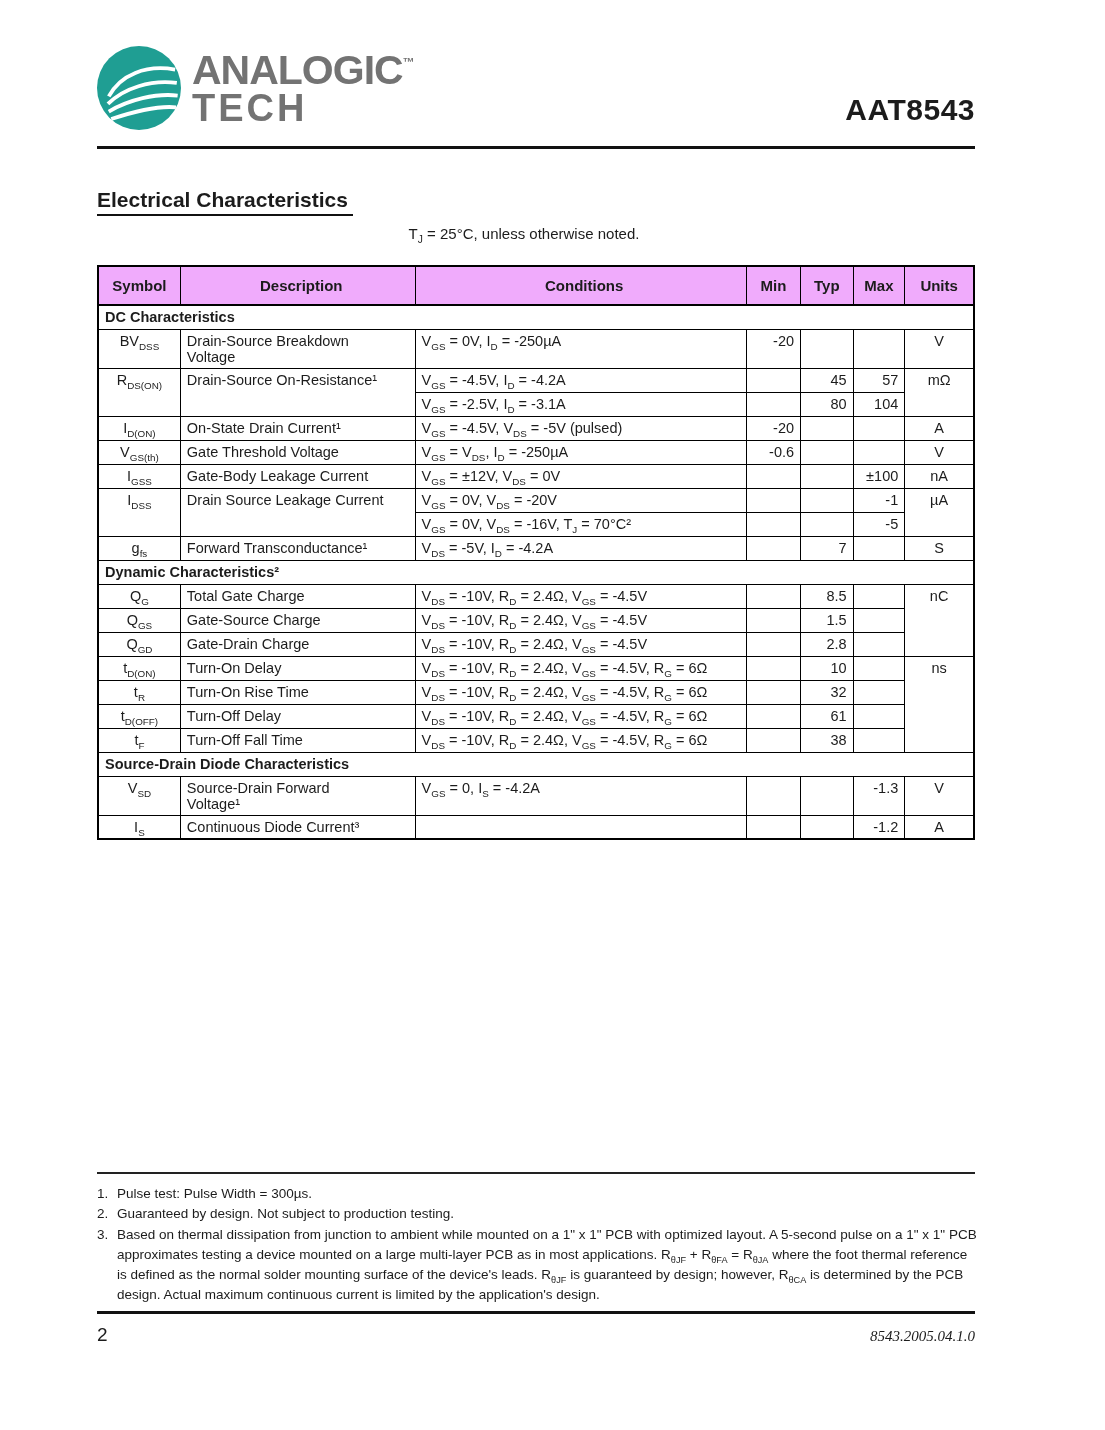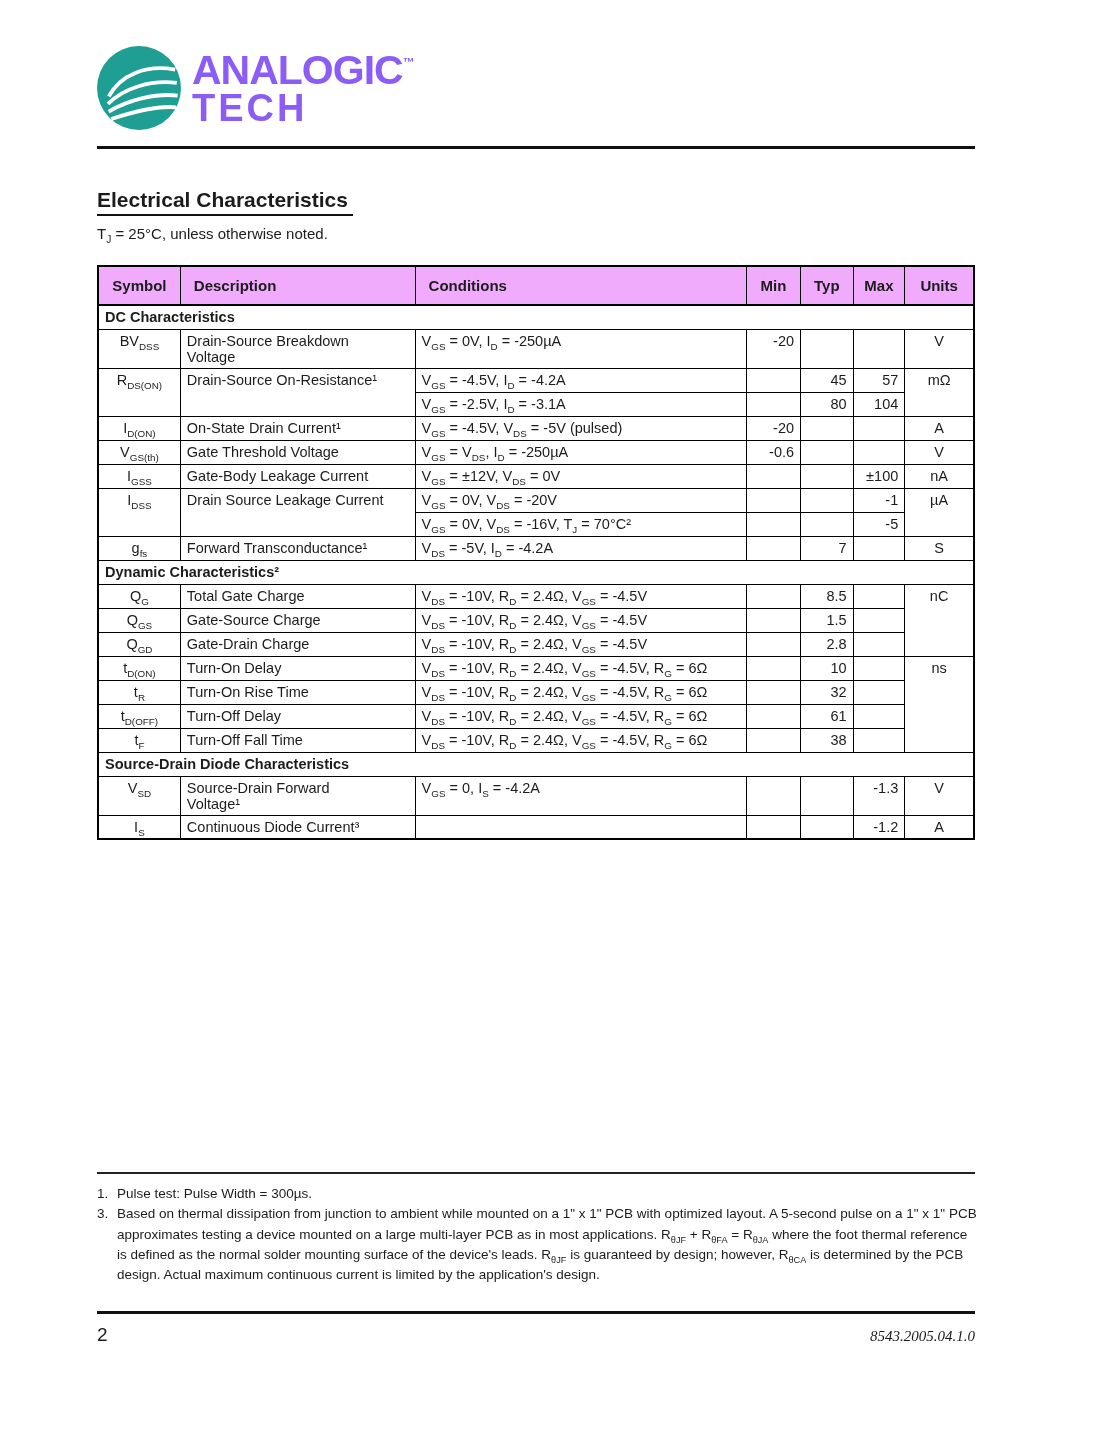--- a/index.html
+++ b/index.html
@@ -15,48 +15,48 @@
   sub{font-size:0.68em;line-height:0;}
   sup{line-height:0;}
 
   
   .masthead{
     position:absolute;left:97px;top:46px;width:878px;
     display:flex;justify-content:space-between;align-items:flex-end;
   }
   .logo{display:flex;align-items:flex-start;}
   .logo-mark{width:84px;height:84px;flex:0 0 auto;}
-  .wordmark{margin-left:11px;margin-top:4px;color:#8b5cf6;}
+  .wordmark{margin-left:11px;margin-top:4px;color:#737373;}
   .brand-top{font-size:41px;font-weight:700;line-height:1;letter-spacing:-1px;white-space:nowrap;}
   .brand-top sup{font-size:12px;font-weight:700;vertical-align:18px;letter-spacing:0;}
   .brand-bottom{font-size:38px;font-weight:700;line-height:1;letter-spacing:3px;margin-top:-2px;padding-right:14px;}
   .titles{text-align:right;padding-bottom:4px;}
   .part-number{font-size:30px;font-weight:700;letter-spacing:0.5px;line-height:1.1;}
   .product-subtitle{font-size:23px;font-weight:700;line-height:1.15;}
   .header-rule{position:absolute;left:97px;top:146px;width:878px;height:3px;background:#111;}
 
   
   .content{position:absolute;left:97px;top:188px;width:854px;}
   .section-title{
     display:inline-block;margin:0;padding:0 5px 2px 0;
     font-size:21px;font-weight:700;border-bottom:2.5px solid #111;
   }
-  .temperature-note{margin:9px 0 15px 0;font-size:15px;}
+  .temperature-note{margin:9px 0 15px 0;font-size:15px;text-align:center;}
 
   
   table.ec{
     margin-top:23px;width:878px;table-layout:fixed;
     border-collapse:collapse;border:2px solid #000;
     font-size:14.5px;
   }
   table.ec th{
     background:#f0abfc;border:1px solid #000;border-bottom:2.5px solid #000;
     height:33px;font-size:15px;font-weight:700;padding:2px 6px;text-align:center;
   }
-  table.ec th.h-desc, table.ec th.h-cond{text-align:left;padding-left:13px;}
+  table.ec th.h-desc, table.ec th.h-cond{text-align:center;padding-left:13px;}
   table.ec td{
     border:1px solid #000;padding:3px 6px;vertical-align:top;
     overflow:hidden;
   }
   table.ec tbody tr{height:24px;}
   tr.section-row{height:22px;}
   td.c-section{font-weight:700;padding:2px 6px;border-top:2.5px solid #000;}
   td.c-sym{text-align:center;padding:3px 2px;}
   td.c-desc{text-align:left;padding-left:9px;}
   td.c-cond{text-align:left;padding-left:9px;}
@@ -92,20 +92,21 @@
         <path d="M13,69 C32,50 64,40 95,44" fill="none" stroke="#ffffff" stroke-width="4.5"></path>
         <path d="M14,78 C38,64 70,56 96,59" fill="none" stroke="#ffffff" stroke-width="4.5"></path>
         <path d="M17,87 C44,78 74,71 94,73" fill="none" stroke="#ffffff" stroke-width="4.5"></path>
       </svg>
       <div class="wordmark">
         <div class="brand-top"><span>ANALOGIC</span><sup>™</sup></div>
         <div class="brand-bottom">TECH</div>
       </div>
     </div>
     <div class="titles">
+      <div class="part-number">AAT8543</div>
     </div>
   </div>
   <div class="header-rule"></div>
 
   <div class="content">
     <h1 class="section-title">Electrical Characteristics</h1>
     <p class="temperature-note">T<sub>J</sub> = 25°C, unless otherwise noted.</p>
 
     <table class="ec">
       <colgroup>
@@ -289,20 +290,21 @@
             <td class="c-num">-1.2</td>
             <td class="c-unit">A</td>
           </tr>
         </tbody>
     </table>
   </div>
 
   <div class="fn-rule"></div>
   <div class="footnotes">
       <div class="footnote"><span class="fn-num">1.</span><span class="fn-text">Pulse test:  Pulse Width = 300µs.</span></div>
+      <div class="footnote"><span class="fn-num">2.</span><span class="fn-text">Guaranteed by design.  Not subject to production testing.</span></div>
       <div class="footnote"><span class="fn-num">3.</span><span class="fn-text">Based on thermal dissipation from junction to ambient while mounted on a 1" x 1" PCB with optimized layout.  A 5-second pulse on a 1" x 1" PCB approximates testing a device mounted on a large multi-layer PCB as in most applications.  R<sub>θJF</sub> + R<sub>θFA</sub> = R<sub>θJA</sub> where the foot thermal reference is defined as the normal solder mounting surface of the device's leads.  R<sub>θJF</sub> is guaranteed by design; however, R<sub>θCA</sub> is determined by the PCB design.  Actual maximum continuous current is limited by the application's design.</span></div>
     </div>
 
   <div class="footer-rule"></div>
   <div class="page-footer">
     <span class="page-number">2</span>
     <span class="doc-version">8543.2005.04.1.0</span>
   </div>
 
 </div>

